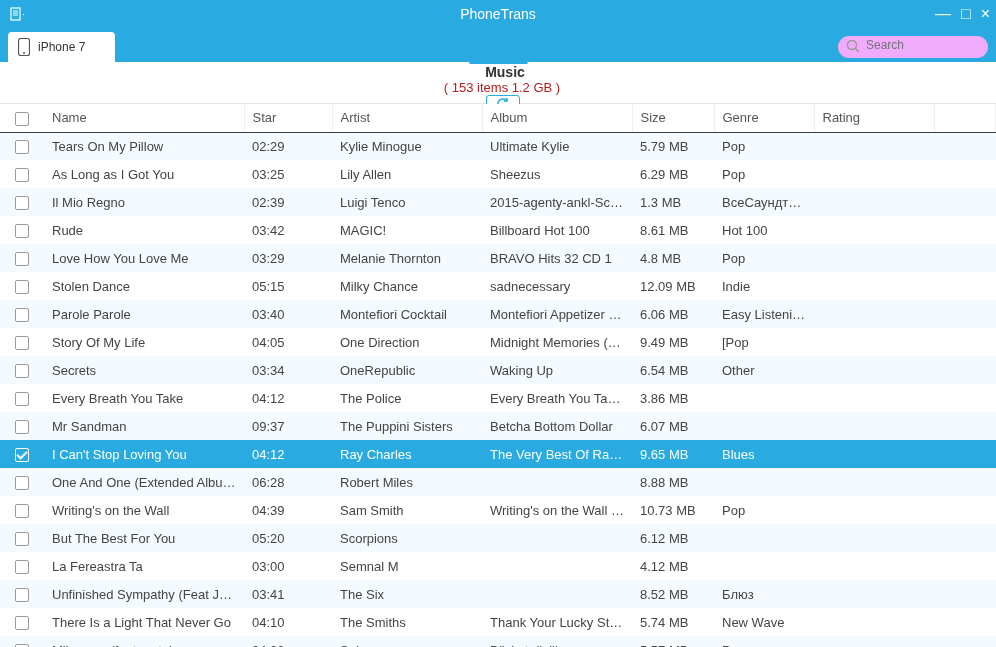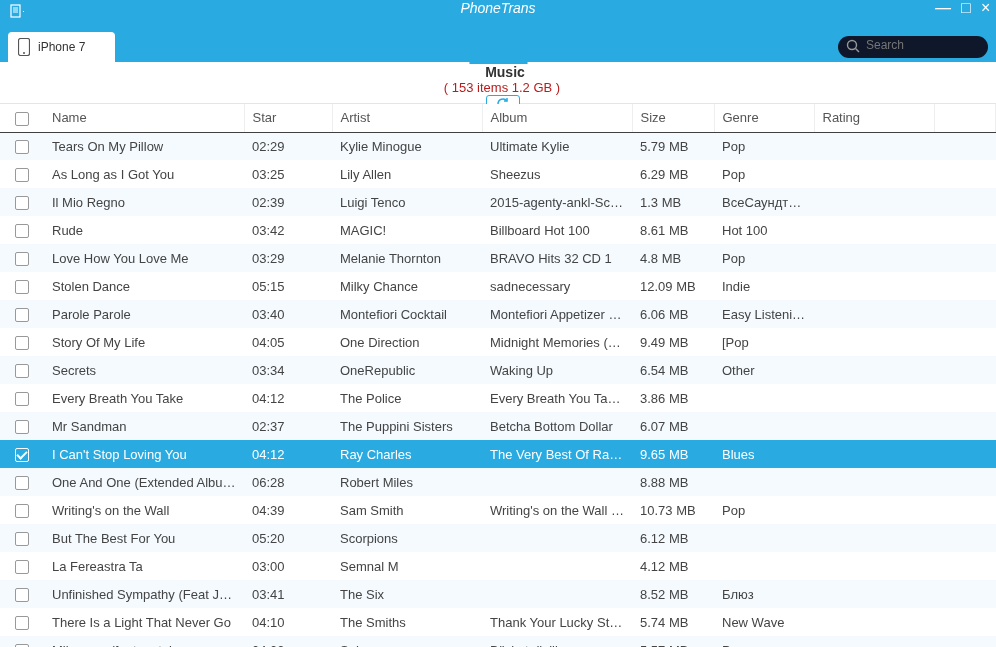--- a/index.html
+++ b/index.html
@@ -1,29 +1,29 @@
 <!DOCTYPE html>
 <html><head>
 <meta charset="utf-8">
 <style>
 * { margin: 0; padding: 0; box-sizing: border-box; font-family: -apple-system, "Segoe UI", Arial, sans-serif; }
 body { width: 996px; height: 647px; overflow: hidden; background: #fff; font-size: 13px; color: #333; }
 
 
-.titlebar { height: 28px; background: #29abe2; color: #fff; display: flex; position: relative; font-style: italic; }
+.titlebar { height: 28px; background: #29abe2; color: #fff; display: flex; align-items: center; position: relative; }
 .titlebar .menu-btn { width: 26px; height: 22px; margin-left: 4px; display: flex; align-items: center; justify-content: center; cursor: pointer; }
 .titlebar .title { position: absolute; left: 50%; transform: translateX(-50%); font-size: 14px; }
 .titlebar .win-controls { position: absolute; right: 6px; display: flex; gap: 10px; align-items: center; }
 .titlebar .win-controls span { cursor: pointer; font-size: 16px; line-height: 1; }
 
 
 .tabbar { height: 34px; background: #29abe2; display: flex; align-items: flex-end; padding-left: 8px; padding-right: 8px; }
 .device-tab { background: #fff; height: 30px; padding: 0 30px 0 10px; display: flex; align-items: center; gap: 8px; border-top-left-radius: 4px; border-top-right-radius: 4px; font-size: 12px; color: #333; }
 .search-wrap { margin-left: auto; margin-bottom: 4px; }
-.search-input { width: 150px; height: 22px; border-radius: 11px; border: none; padding: 0 10px 4px 28px; font-size: 12px; color: #666; background: #0f172a; outline: none; }
+.search-input { width: 150px; height: 22px; border-radius: 11px; border: none; padding: 0 10px 4px 28px; font-size: 12px; color: #666; background: #f0abfc; outline: none; }
 .search-container { position: relative; }
 .search-ico { position: absolute; left: 8px; top: 3px; }
 
 
 .toolbar { height: 42px; background: #fff; border-bottom: 1px solid #e5e5e5; display: flex; align-items: center; padding: 0 12px; flex-direction: column; }
 .nav-back { display: flex; border: 1px solid #29abe2; border-radius: 3px; overflow: hidden; height: 24px; }
 .nav-back .part { display: flex; align-items: center; justify-content: center; padding: 0 8px; cursor: pointer; }
 .nav-back .part + .part { border-left: 1px solid #29abe2; }
 .section-title { margin-left: 14px; font-weight: 700; font-size: 14px; }
 .section-count { margin-left: 8px; color: #b91c1c; font-size: 13px; }
@@ -291,21 +291,21 @@
           <td>The Police</td>
           <td>Every Breath You Take:...</td>
           <td>3.86 MB</td>
           <td></td>
           <td></td>
           <td></td>
         </tr>
         <tr>
           <td class="check-cell"><span class="chk"></span></td>
           <td>Mr Sandman</td>
-          <td>02:37</td>
+          <td>09:37</td>
           <td>The Puppini Sisters</td>
           <td>Betcha Bottom Dollar</td>
           <td>6.07 MB</td>
           <td></td>
           <td></td>
           <td></td>
         </tr>
         <tr class="selected">
           <td class="check-cell"><span class="chk"></span></td>
           <td>I Can't Stop Loving You</td>

